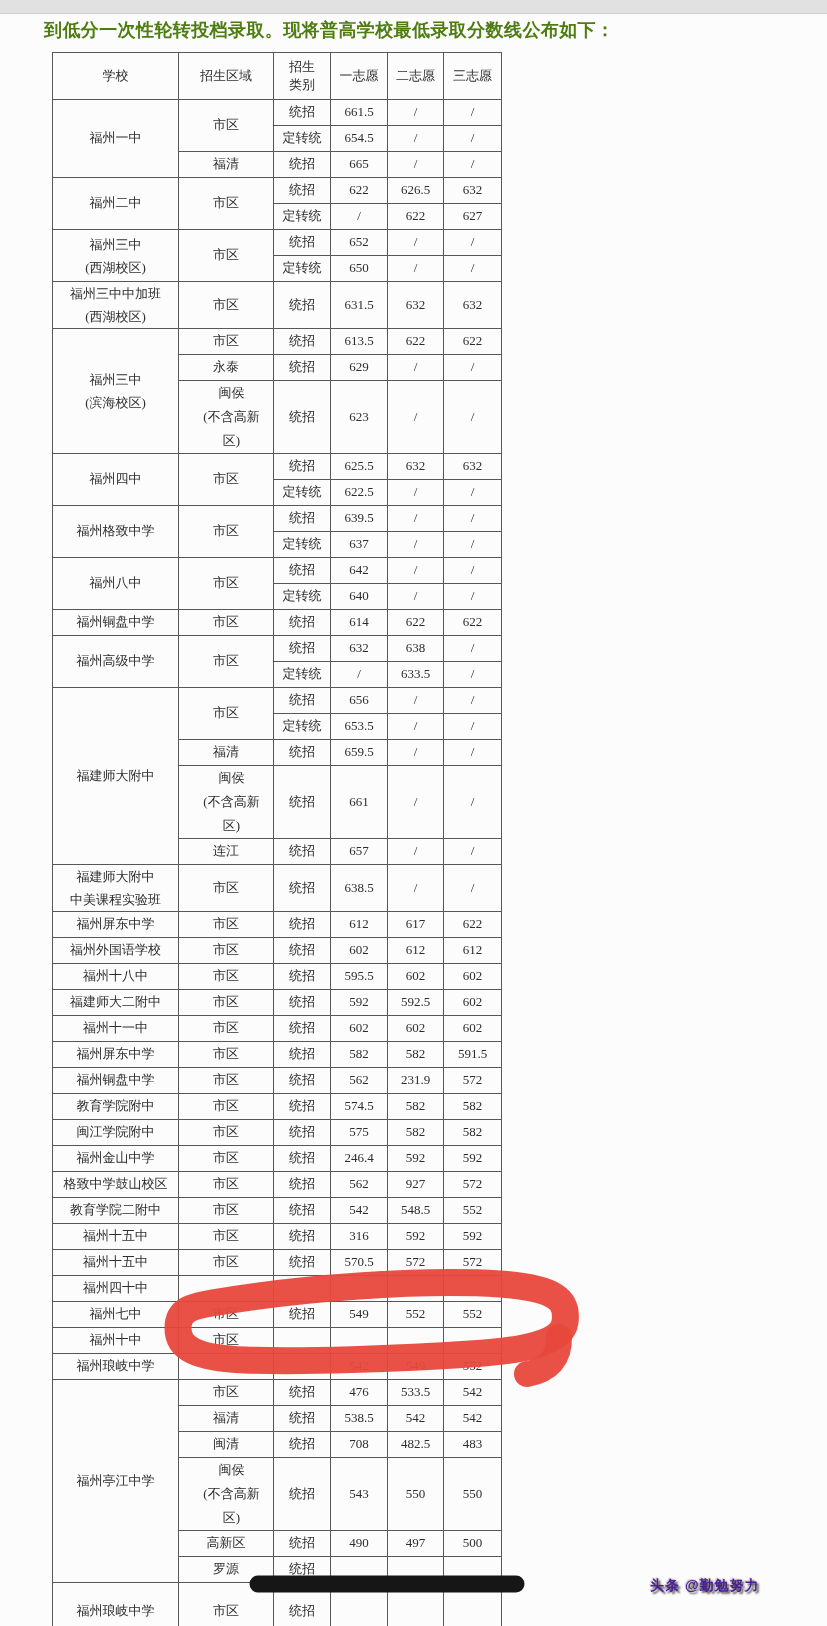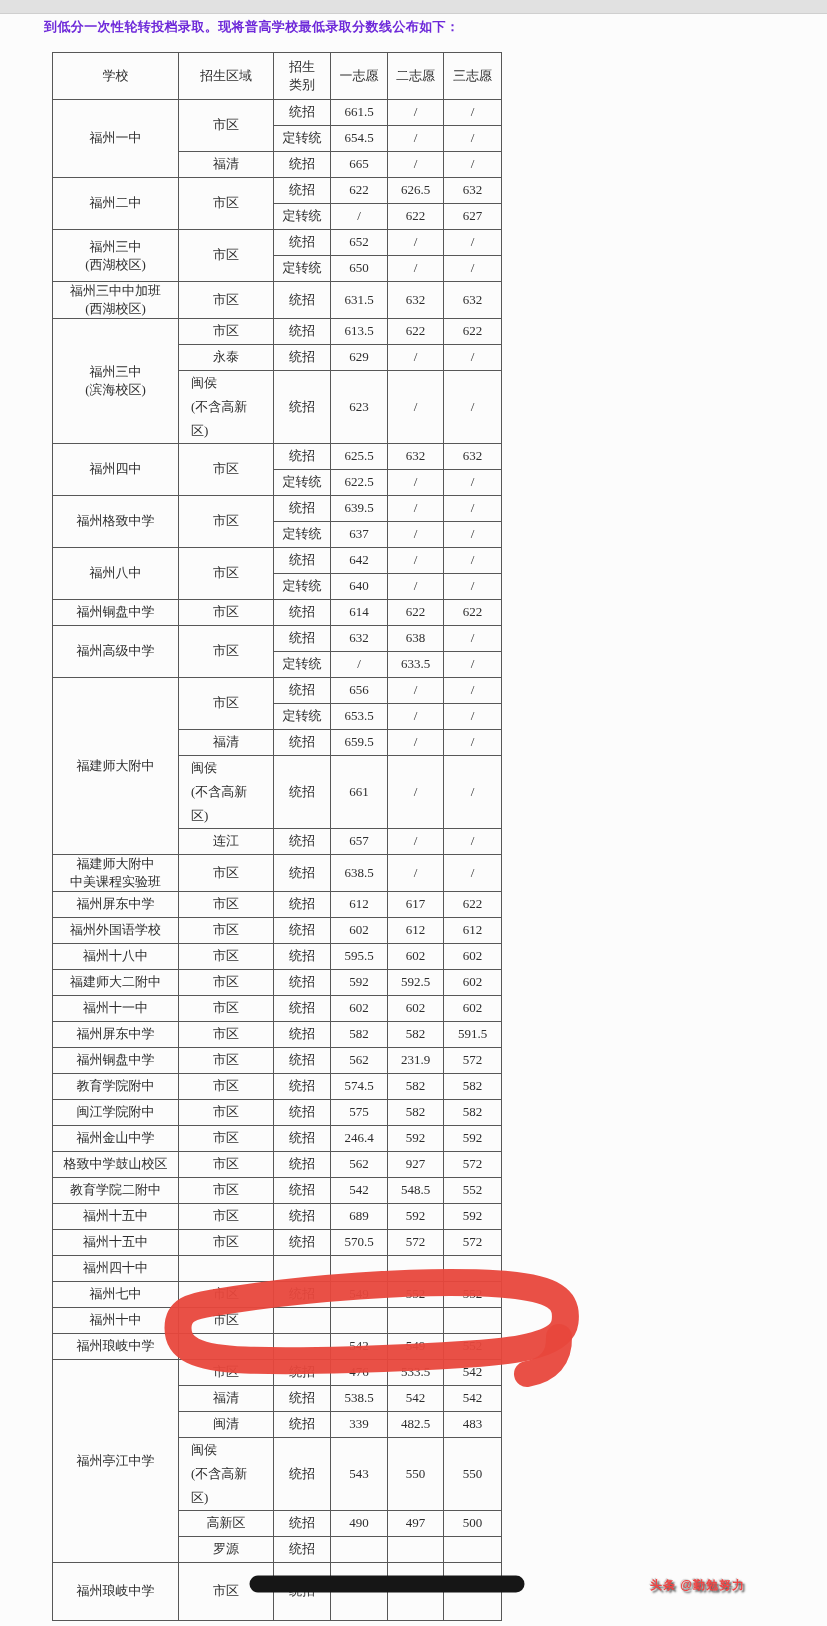--- a/index.html
+++ b/index.html
@@ -2,41 +2,41 @@
 <html><head>
 <meta charset="utf-8">
 <style>
   html,body{margin:0;padding:0;}
   body{
     width:827px;height:1626px;overflow:hidden;position:relative;
     background:#fcfcfc;font-family:"Liberation Sans",sans-serif;
   }
   .top-strip{position:absolute;top:0;left:0;width:827px;height:13px;
     background:#e1e1e1;border-bottom:1px solid #cfcfcf;}
-  .intro{position:absolute;left:44px;top:18px;font-size:13px;font-weight:600;
-    color:#6d28d9;letter-spacing:.4px;white-space:nowrap;}
+  .intro{position:absolute;left:44px;top:18px;font-size:18px;font-weight:600;
+    color:#4d7c0f;letter-spacing:.4px;white-space:nowrap;}
   table.scores{
     position:absolute;left:52px;top:52px;width:449px;
     border-collapse:collapse;table-layout:fixed;
     font-family:"Liberation Serif","DejaVu Serif",serif;color:#2d2d2d;
   }
   .scores th,.scores td{
     border:1px solid #575757;text-align:center;vertical-align:middle;
     font-size:13px;font-weight:400;padding:0 1px;line-height:1.4;
     overflow:hidden;
   }
   .scores th{height:46px;}
   .scores td{height:25px;}
-  .scores td.ml{text-align:left;padding-left:12px;line-height:24px;}
-  .scores td.two-line{line-height:18px;}
+  .scores td.ml{text-align:center;padding-left:12px;line-height:24px;}
+  .scores td.two-line{line-height:23px;}
   .scores tr.partial-row td{height:57px;}
   .overlay{position:absolute;top:0;left:0;pointer-events:none;}
   .watermark{
     position:absolute;left:650px;top:1577px;width:170px;
-    font-size:12px;font-weight:bold;color:#ef4444;letter-spacing:1px;
+    font-size:14px;font-weight:bold;color:#4c1d95;letter-spacing:1px;
     text-shadow:2px 2px 2px rgba(70,70,70,.95),-1px -1px 1px rgba(130,130,130,.4);
     white-space:nowrap;
   }
 </style>
 </head>
 <body>
 
 <div class="top-strip"></div>
 
 <div class="intro">到低分一次性轮转投档录取。现将普高学校最低录取分数线公布如下：</div>
@@ -343,21 +343,21 @@
         <td rowspan="1">市区</td>
         <td>统招</td>
         <td>542</td>
         <td>548.5</td>
         <td>552</td>
       </tr>
       <tr>
         <td rowspan="1">福州十五中</td>
         <td rowspan="1">市区</td>
         <td>统招</td>
-        <td>689</td>
+        <td>316</td>
         <td>592</td>
         <td>592</td>
       </tr>
       <tr>
         <td rowspan="1">福州十五中</td>
         <td rowspan="1">市区</td>
         <td>统招</td>
         <td>570.5</td>
         <td>572</td>
         <td>572</td>
@@ -405,21 +405,21 @@
       <tr>
         <td rowspan="1">福清</td>
         <td>统招</td>
         <td>538.5</td>
         <td>542</td>
         <td>542</td>
       </tr>
       <tr>
         <td rowspan="1">闽清</td>
         <td>统招</td>
-        <td>339</td>
+        <td>708</td>
         <td>482.5</td>
         <td>483</td>
       </tr>
       <tr>
         <td class="ml" rowspan="1">闽侯<br>(不含高新<br>区)</td>
         <td>统招</td>
         <td>543</td>
         <td>550</td>
         <td>550</td>
       </tr>

